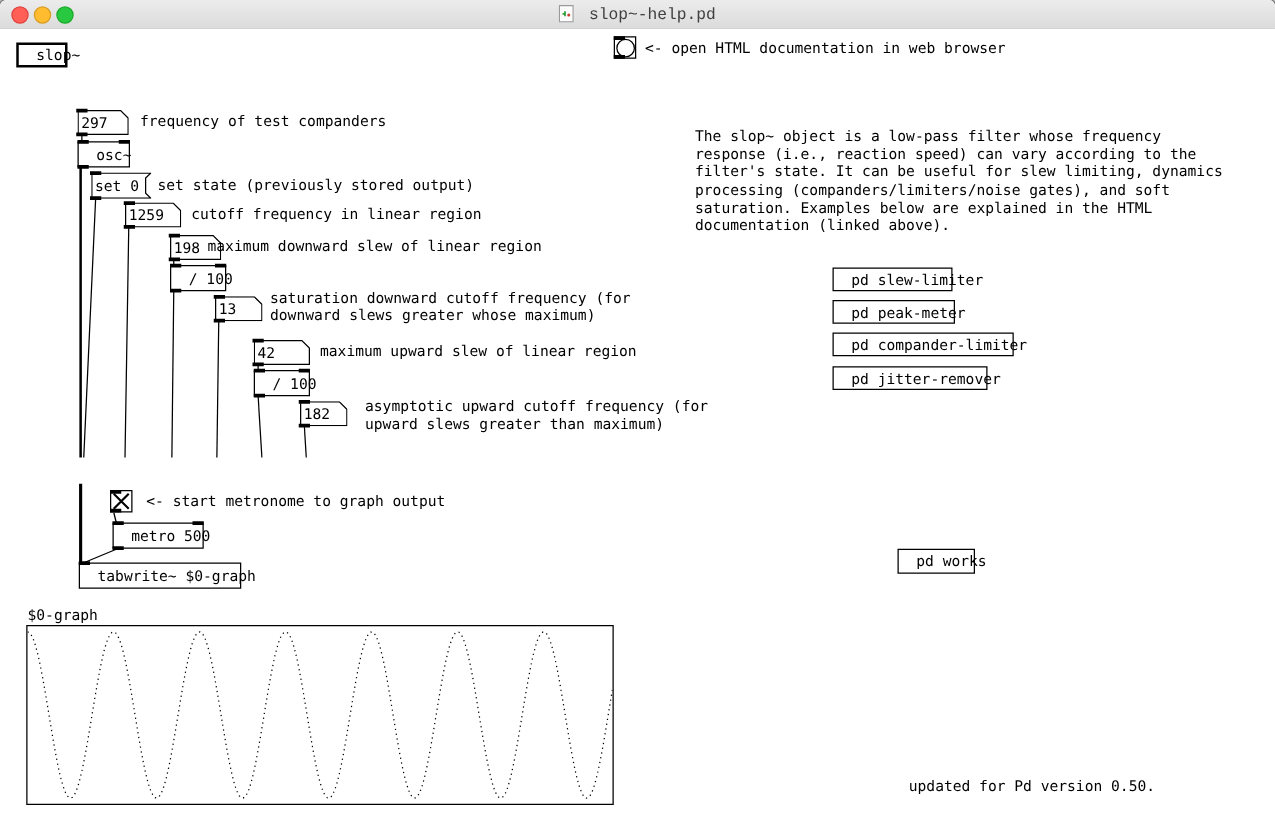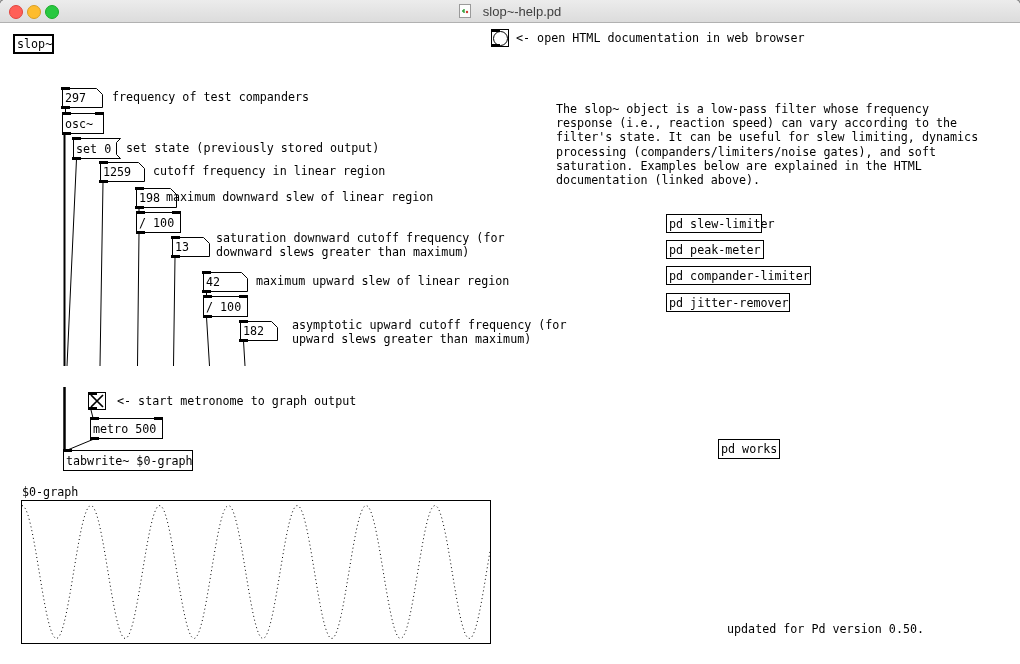--- a/index.html
+++ b/index.html
@@ -15,27 +15,27 @@
     background:linear-gradient(#ececec,#dcdcdc);
     border-bottom:1px solid #b1b1b1;border-radius:5px 5px 0 0;
   }
   .tl{position:absolute;top:5px;width:12px;height:12px;border-radius:50%;}
   .tl.red{left:9px;background:#ff5f57;border:0.5px solid #e0443e;}
   .tl.yellow{left:27px;background:#febc2e;border:0.5px solid #d89e24;}
   .tl.green{left:45px;background:#28c840;border:0.5px solid #1aab29;}
   .title-group{
     position:absolute;left:0;right:0;top:0;height:22px;
     display:flex;align-items:center;justify-content:center;gap:12px;
-    font-family:Liberation Sans, sans-serif;font-size:13px;color:#404040;
+    font-family:Liberation Mono, monospace;font-size:13px;color:#404040;
   }
   
   .comment{position:absolute;white-space:pre;z-index:3;line-height:14.2px;}
   .pd-box{
     position:absolute;background:#fff;border:1px solid #000;box-sizing:border-box;
-    white-space:pre;z-index:2;padding-left:2px;display:flex;align-items:center;
+    white-space:pre;z-index:2;padding-left:14px;display:flex;align-items:center;
   }
   .pd-box.thick{border-width:2px;}
   .shape-box{position:absolute;background:transparent;white-space:pre;z-index:2;}
   .shape-box .btxt{position:absolute;left:3px;top:50%;transform:translateY(-50%);z-index:2;}
   .shape-box svg.outline{position:absolute;left:0;top:0;z-index:1;pointer-events:none;}
   .nub{position:absolute;background:#000;z-index:4;}
   .nub.in{top:-1px;height:3px;width:9px;}
   .nub.out{bottom:-1px;height:3px;width:9px;}
   .nub.l{left:-1px;} .nub.r{right:-1px;}
   .pd-box .nub.in{top:-2px;} .pd-box .nub.out{bottom:-2px;}
@@ -150,21 +150,21 @@
   </div>
 
   <div class="shape-box nbox" style="left:172px;top:237px;width:38px;height:20px"><svg width="38" height="20" class="outline">
         <polygon points="0.5,0.5 31.5,0.5 37.5,6.5 37.5,19.5 0.5,19.5" fill="#fff" stroke="#000" stroke-width="1"></polygon>
       </svg>
     <span class="btxt">13</span>
     <div class="nub in l"></div>
     <div class="nub out l"></div>
   </div>
   <div class="comment" style="left:216px;top:231px"><span>saturation downward cutoff frequency (for</span>
-<span>downward slews greater than maximum)</span></div>
+<span>downward slews greater whose maximum)</span></div>
 
   <div class="shape-box nbox" style="left:203px;top:272px;width:45px;height:20px"><svg width="45" height="20" class="outline">
         <polygon points="0.5,0.5 38.5,0.5 44.5,6.5 44.5,19.5 0.5,19.5" fill="#fff" stroke="#000" stroke-width="1"></polygon>
       </svg>
     <span class="btxt">42</span>
     <div class="nub in l"></div>
     <div class="nub out l"></div>
   </div>
   <div class="comment" style="left:256px;top:274px">maximum upward slew of linear region</div>
 

